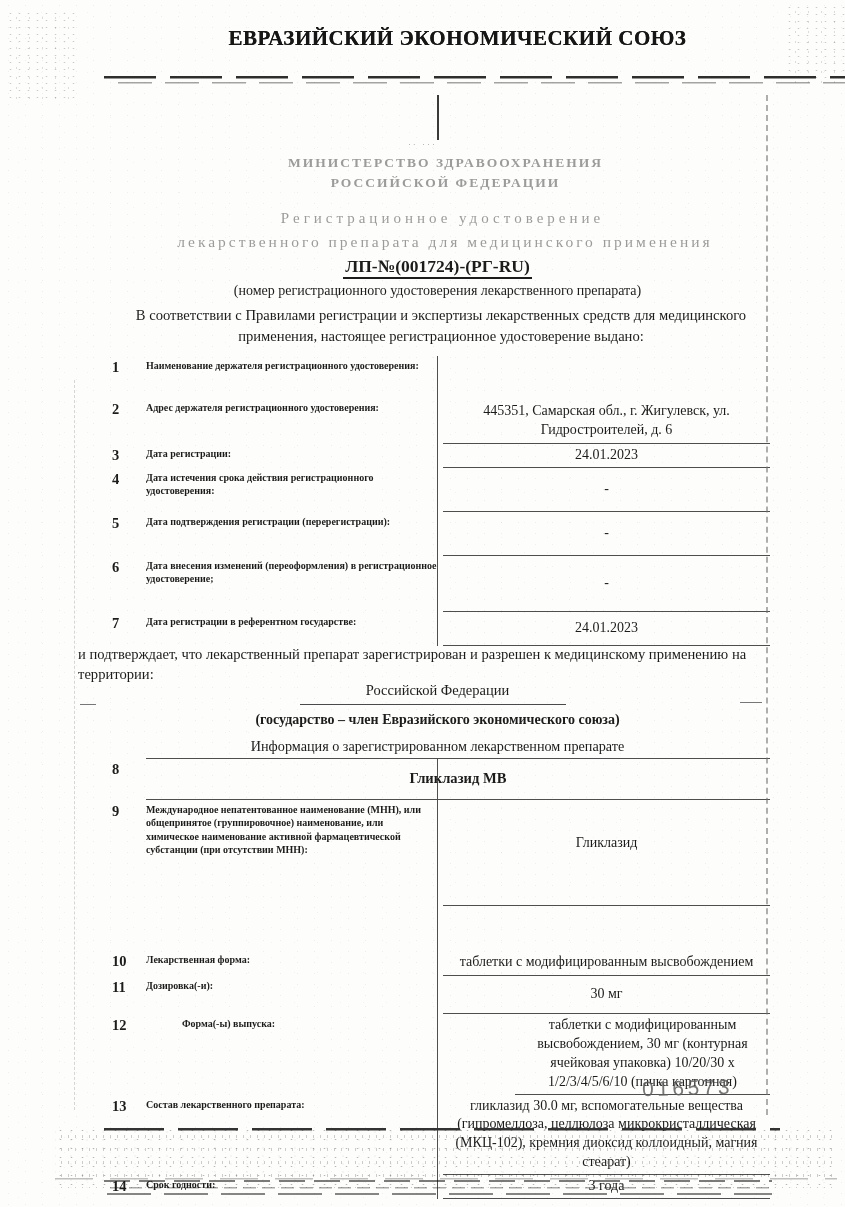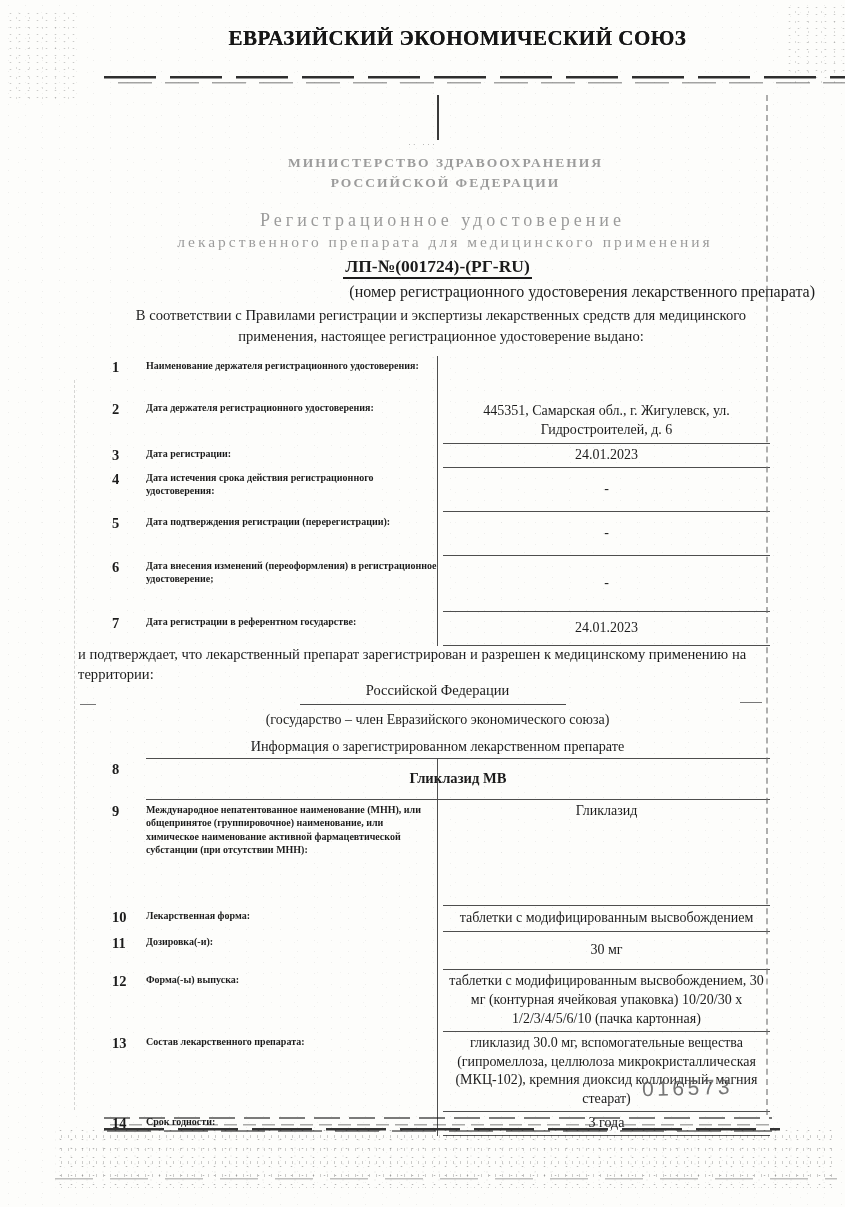--- a/index.html
+++ b/index.html
@@ -20,31 +20,31 @@
   .rule-top{top:76px;left:104px;right:0;height:8px;
     background-image:
       repeating-linear-gradient(90deg,#2e2e2e 0 52px, transparent 52px 66px),
       repeating-linear-gradient(90deg,#55555588 0 34px, transparent 34px 47px);
     background-size:100% 2.5px,100% 1.5px;
     background-position:0 0,14px 6px;background-repeat:no-repeat,no-repeat;}
   .fold-tick{top:95px;left:437px;width:2px;height:45px;background:#3a3a3a;}
   .tiny-marks{top:139px;left:0;right:0;text-align:center;font-size:9px;color:#999;letter-spacing:2px;}
   .degraded{color:#8b8b8b;filter:blur(.55px);opacity:.85;}
   .ministry{top:153px;left:76px;right:30px;font-size:13.5px;line-height:1.45;letter-spacing:2px;font-weight:bold;}
-  .cert-l1{top:210px;left:60px;right:20px;font-size:18px;letter-spacing:4px;}
+  .cert-l1{top:210px;left:60px;right:20px;font-size:15px;letter-spacing:4px;}
   .cert-l2{top:233px;left:0px;right:0px;font-size:15.5px;letter-spacing:3px;padding-left:45px;}
   .reg-number{top:256px;left:60px;right:30px;font-weight:bold;font-size:17.5px;}
   .reg-number span{border-bottom:2px solid #1c1c1c;padding:0 2px 1px;}
-  .reg-caption{top:283px;left:60px;right:30px;font-size:16px;text-align:right;}
+  .reg-caption{top:283px;left:60px;right:30px;font-size:14px;}
   .intro{top:305px;left:110px;width:662px;font-size:14.6px;line-height:1.45;}
   .confirm{top:644px;left:78px;width:694px;font-size:14.6px;line-height:1.4;}
   .territory{top:682px;left:60px;right:30px;font-size:14.5px;}
   .territory-line{top:704px;left:300px;width:266px;border-top:1.5px solid #4a4a4a;}
   .dash{border-top:1.5px solid #777;}
-  .territory-caption{top:712px;left:60px;right:30px;font-size:14px;}
+  .territory-caption{top:712px;left:60px;right:30px;font-size:14px;font-weight:bold;}
   .info-heading{top:738px;left:60px;right:30px;font-size:14.2px;}
   .doc-table{left:112px;width:658px;display:flex;flex-direction:column;}
   .t1{top:356px;}
   .t2{top:758px;}
   .row{display:flex;position:relative;}
   .cell-num{width:34px;font-weight:bold;font-size:14.5px;padding-top:3px;flex:none;}
   .cell-label{width:291px;font-weight:bold;font-size:10px;line-height:1.34;padding:3px 6px 0 0;flex:none;}
   .cell-value{flex:1;display:flex;align-items:center;justify-content:center;text-align:center;
     font-size:14px;line-height:1.35;padding:2px 4px;border-bottom:1.5px solid #4e4e4e;}
   .row-first .cell-value{border-top:1.5px solid #4e4e4e;}
@@ -109,21 +109,21 @@
   <div class="abs center intro">В соответствии с Правилами регистрации и экспертизы лекарственных средств для медицинского применения, настоящее регистрационное удостоверение выдано:</div>
 
   <div class="abs doc-table t1">
     <div class="divider"></div>
     <div class="row row-first" style="min-height:42px;">
       <div class="cell-num">1</div>
       <div class="cell-label">Наименование держателя регистрационного удостоверения:</div>
     </div>
     <div class="row" style="min-height:46px;">
       <div class="cell-num">2</div>
-      <div class="cell-label">Дата держателя регистрационного удостоверения:</div>
+      <div class="cell-label">Адрес держателя регистрационного удостоверения:</div>
       <div class="cell-value">445351, Самарская обл., г. Жигулевск, ул. Гидростроителей, д. 6</div>
     </div>
     <div class="row" style="min-height:24px;">
       <div class="cell-num">3</div>
       <div class="cell-label">Дата регистрации:</div>
       <div class="cell-value">24.01.2023</div>
     </div>
     <div class="row" style="min-height:44px;">
       <div class="cell-num">4</div>
       <div class="cell-label">Дата истечения срока действия регистрационного удостоверения:</div>
@@ -156,33 +156,33 @@
 
   <div class="abs doc-table t2">
     <div class="divider"></div>
     <div class="row row-first" style="min-height:42px;">
       <div class="cell-num">8</div>
       <div class="cell-value value-bold">Гликлазид МВ</div>
     </div>
     <div class="row" style="min-height:106px;">
       <div class="cell-num">9</div>
       <div class="cell-label">Международное непатентованное наименование (МНН), или общепринятое (группировочное) наименование, или химическое наименование активной фармацевтической субстанции (при отсутствии МНН):</div>
-      <div class="cell-value" style="align-items:flex-start;">Гликлазид</div>
-    </div>
-    <div class="row" style="min-height:26px;">
+      <div class="cell-value" style="align-items:flex-start;margin-top:32px;">Гликлазид</div>
+    </div>
+    <div class="row" style="min-height:26px;margin-top:44px;">
       <div class="cell-num">10</div>
       <div class="cell-label">Лекарственная форма:</div>
       <div class="cell-value">таблетки с модифицированным высвобождением</div>
     </div>
     <div class="row" style="min-height:38px;">
       <div class="cell-num">11</div>
       <div class="cell-label">Дозировка(-и):</div>
       <div class="cell-value">30 мг</div>
     </div>
-    <div class="row" style="min-height:60px;">
+    <div class="row" style="min-height:60px;gap:36px;">
       <div class="cell-num">12</div>
       <div class="cell-label">Форма(-ы) выпуска:</div>
       <div class="cell-value">таблетки с модифицированным высвобождением, 30 мг (контурная ячейковая упаковка) 10/20/30 х 1/2/3/4/5/6/10 (пачка картонная)</div>
     </div>
     <div class="row" style="min-height:76px;">
       <div class="cell-num">13</div>
       <div class="cell-label">Состав лекарственного препарата:</div>
       <div class="cell-value">гликлазид 30.0 мг, вспомогательные вещества (гипромеллоза, целлюлоза микрокристаллическая (МКЦ-102), кремния диоксид коллоидный, магния стеарат)</div>
     </div>
     <div class="row row-degraded" style="min-height:24px;">

